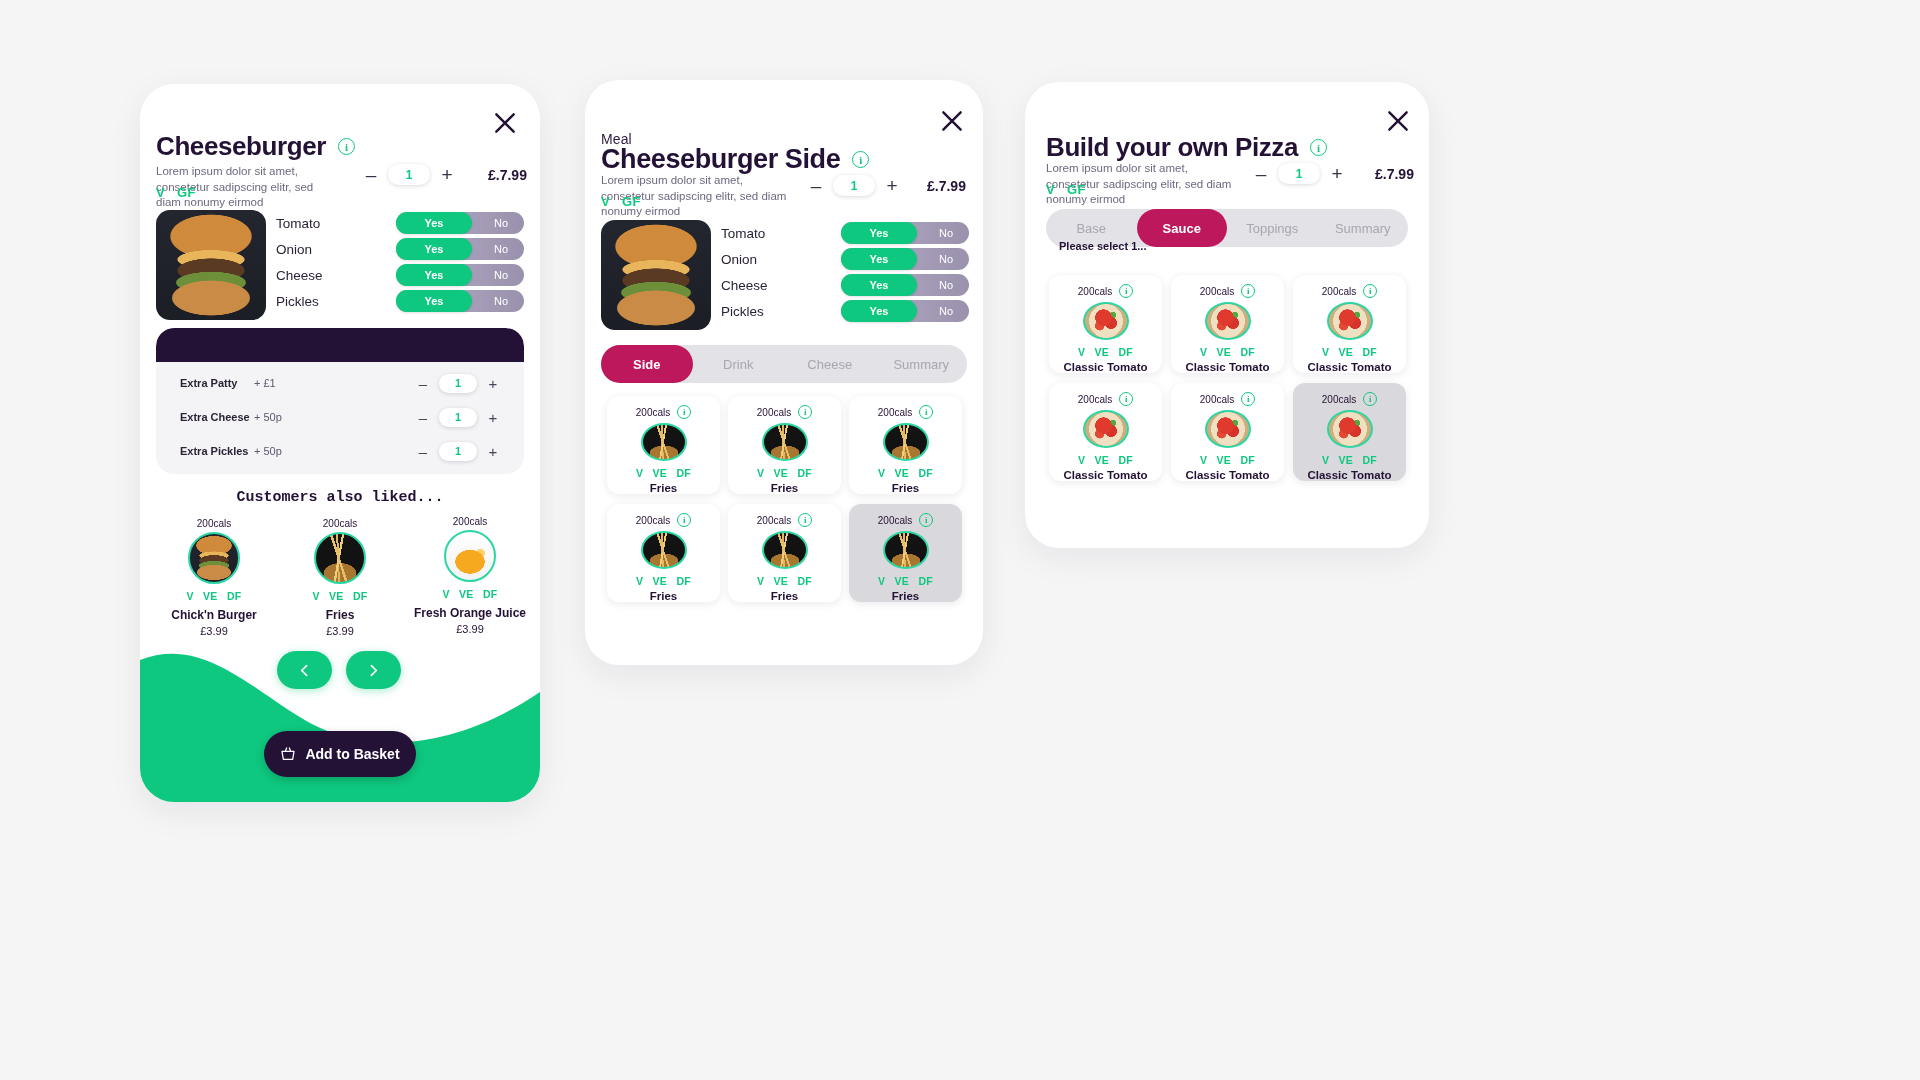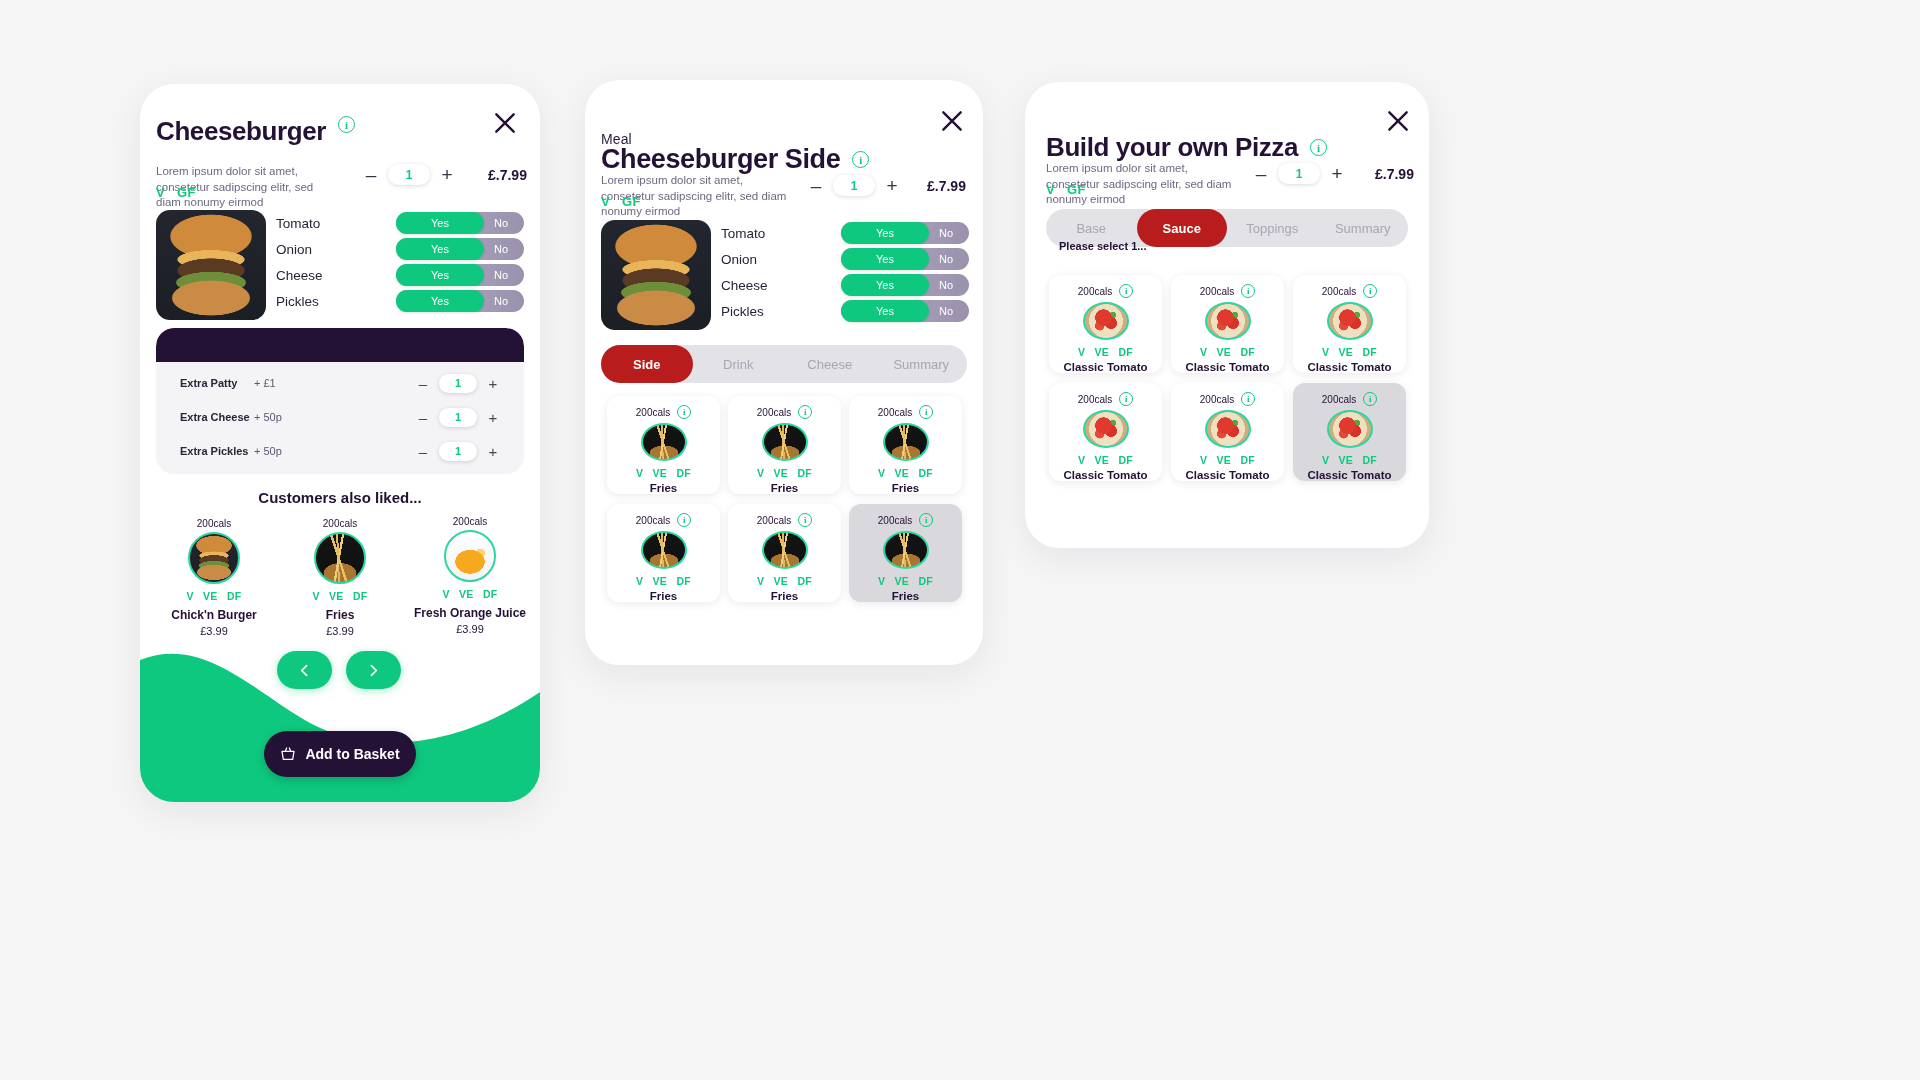--- a/index.html
+++ b/index.html
@@ -60,24 +60,24 @@
 
   
   .opt-row { display:flex; align-items:center; }
   .opt-label { font-size: 13.5px; color: #2b2338; }
   .toggle {
     position: relative; width: 128px; height: 22px; border-radius: 11px;
     background: linear-gradient(90deg,#b9b2c6 0%, #a79fba 55%, #9a92ad 100%);
     cursor: pointer; overflow: visible;
   }
   .toggle .knob {
-    position:absolute; left:0; top:0; width: 88px; height: 22px;
+    position:absolute; left:0; top:0; width: 76px; height: 22px;
     border-radius: 11px; background: #0ec87f;
     display:flex; align-items:center; justify-content:center;
-    color:#fff; font-size: 11px; font-weight: 400;
+    color:#fff; font-size: 11px; font-weight: 700;
     box-shadow: 0 1px 3px rgba(0,0,0,0.12);
     text-align: center;
   }
   .toggle .off {
     position:absolute; right: 16px; top:0; height:22px;
     display:flex; align-items:center;
     color:#ffffff; font-size: 11px; font-weight: 500;
   }
 
   
@@ -111,21 +111,21 @@
   
   .tabs {
     position:absolute; display:flex; align-items:center;
     background: #e3e2e6; border-radius: 19px; height: 38px;
   }
   .tab {
     flex:1; height:38px; display:flex; align-items:center; justify-content:center;
     font-size: 13px; color: #a9a5b3; font-weight: 400; cursor:pointer;
     border-radius: 19px;
   }
-  .tab.active { background:#b91c1c; color:#fff; font-weight:700; }
+  .tab.active { background:#be185d; color:#fff; font-weight:700; }
 
   
   .tile {
     position:absolute; background:#fff; border-radius: 12px;
     box-shadow: 0 2px 9px rgba(40,20,60,0.09);
     display:flex; flex-direction:column; align-items:center;
   }
   .tile.selected { background:#d9d8dc; }
   .tile-top { display:flex; align-items:center; gap:7px; margin-top:9px;}
   .tile-cals { font-size: 10px; color:#241136; }
@@ -200,21 +200,21 @@
     <svg class="wave" viewBox="0 0 400 260" preserveAspectRatio="none">
       <path d="M0,118 C64,92 116,152 172,182 C232,214 318,206 400,150 L400,260 L0,260 Z" fill="#0ec87f"></path>
     </svg>
 
     <div class="close-btn" style="right:22px; top:26px;">
       <svg viewBox="0 0 24 24">
           <path d="M4 4 L20 20 M20 4 L4 20" stroke="#241136" stroke-width="2.2" stroke-linecap="round" fill="none"></path>
         </svg>
     </div>
 
-    <div style="position:absolute; left:16px; top:32px; display:flex; align-items:flex-start; gap:12px;">
+    <div style="position:absolute; left:16px; top:47px; display:flex; align-items:center; gap:12px;">
       <div class="title">Cheeseburger</div>
       <div class="info-icon">i</div>
     </div>
 
     <div class="desc" style="position:absolute; left:16px; top:80px; width:182px;">Lorem ipsum dolor sit amet, consetetur sadipscing elitr, sed diam nonumy eirmod</div>
 
     <div class="tags" style="position:absolute; left:16px; top:101px;">
       <span>V</span>
       <span>GF</span>
     </div>
@@ -288,21 +288,21 @@
           <div class="step-btn">+</div>
         </div>
       </div>
       <div class="extra-row">
         
         
         
       </div>
     </div>
 
-    <div style="position:absolute; left:0; top:405px; width:100%; text-align:center; font-size:15px; font-weight:700; color:#241136;">Customers also liked...</div>
+    <div style="position:absolute; left:0; top:405px; width:100%; text-align:center; font-size:15px; font-weight:700; color:#241136;font-family:Liberation Mono, monospace;">Customers also liked...</div>
 
     <div class="pcard" style="left:22px; top:434px; width:104px;">
       <div class="cals">200cals</div>
       <div class="thumb img-burger" style="margin-top:3px;"></div>
       <div class="tile-diet">
         <span>V</span>
         <span>VE</span>
         <span>DF</span>
       </div>
       <div class="pname" style="margin-top:6px;">Chick'n Burger</div>

